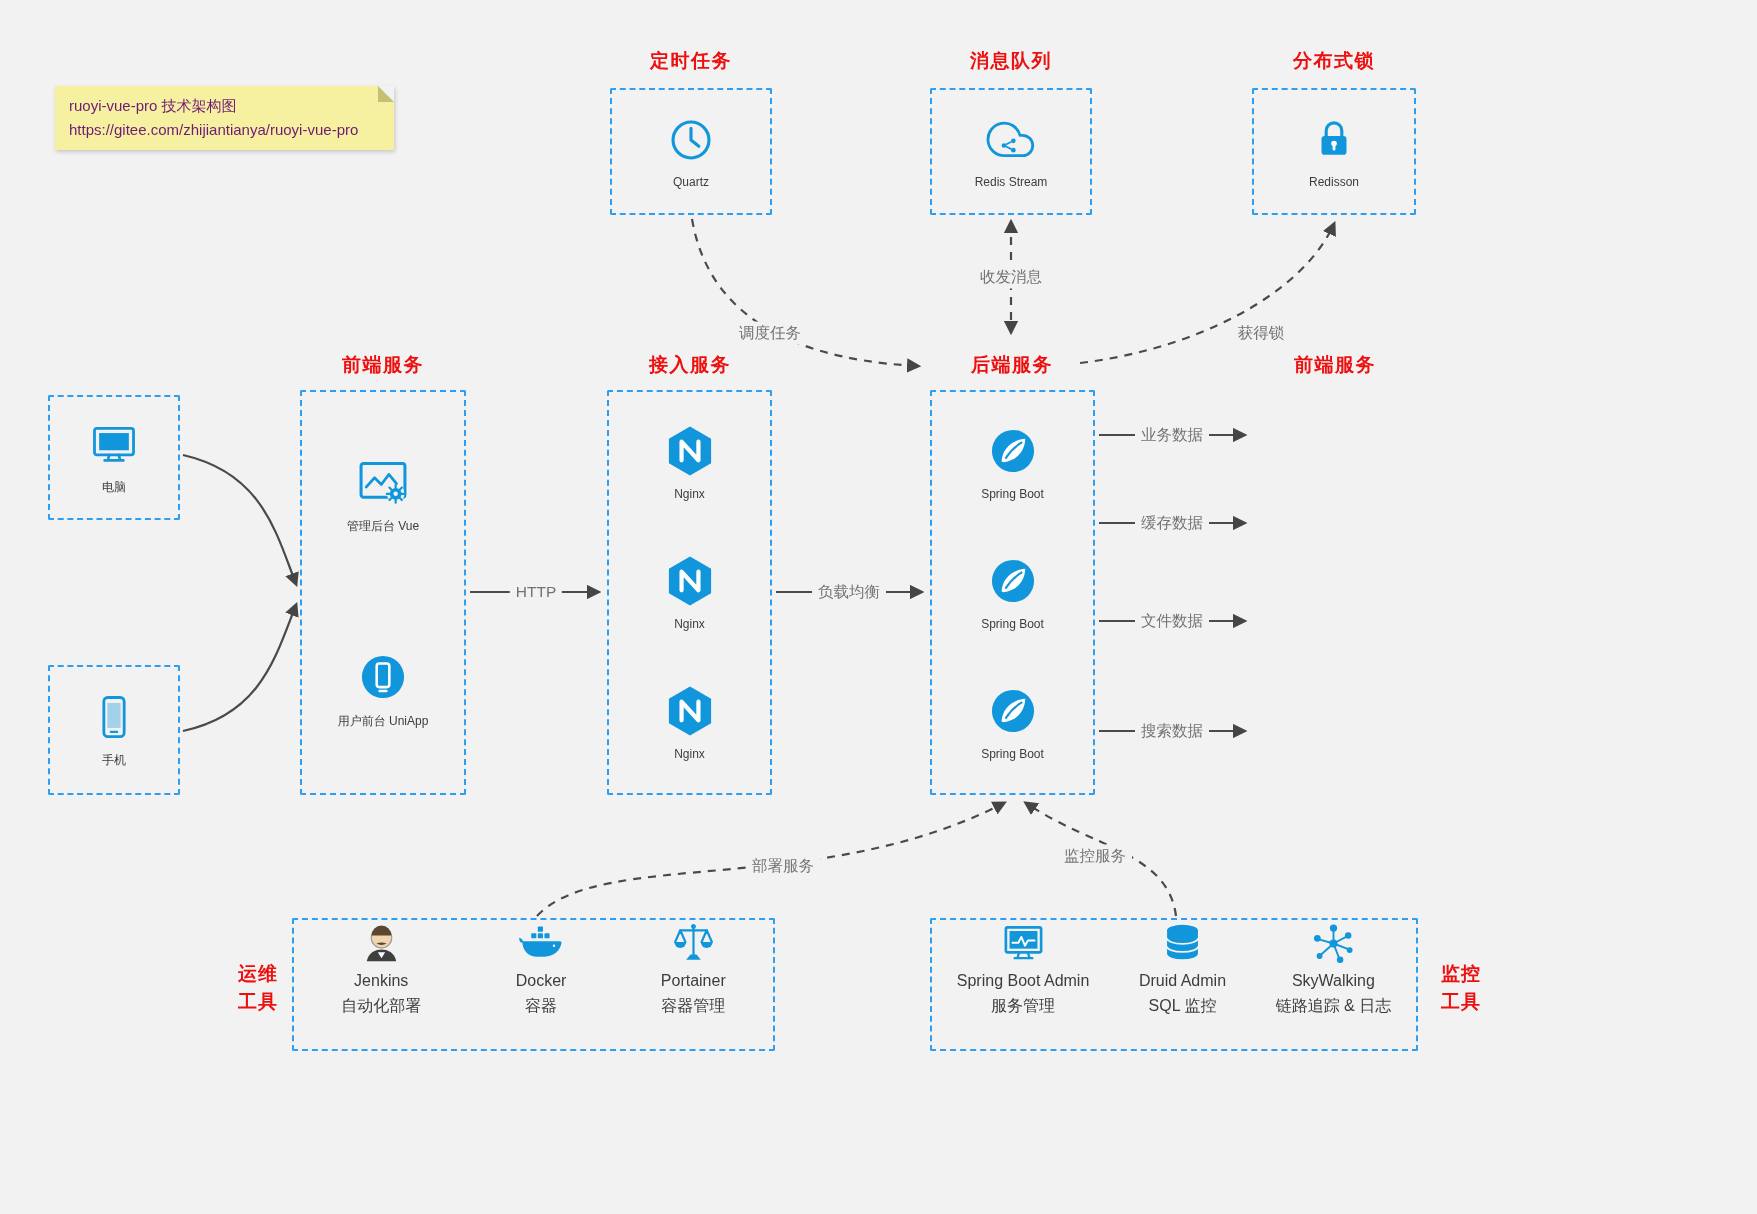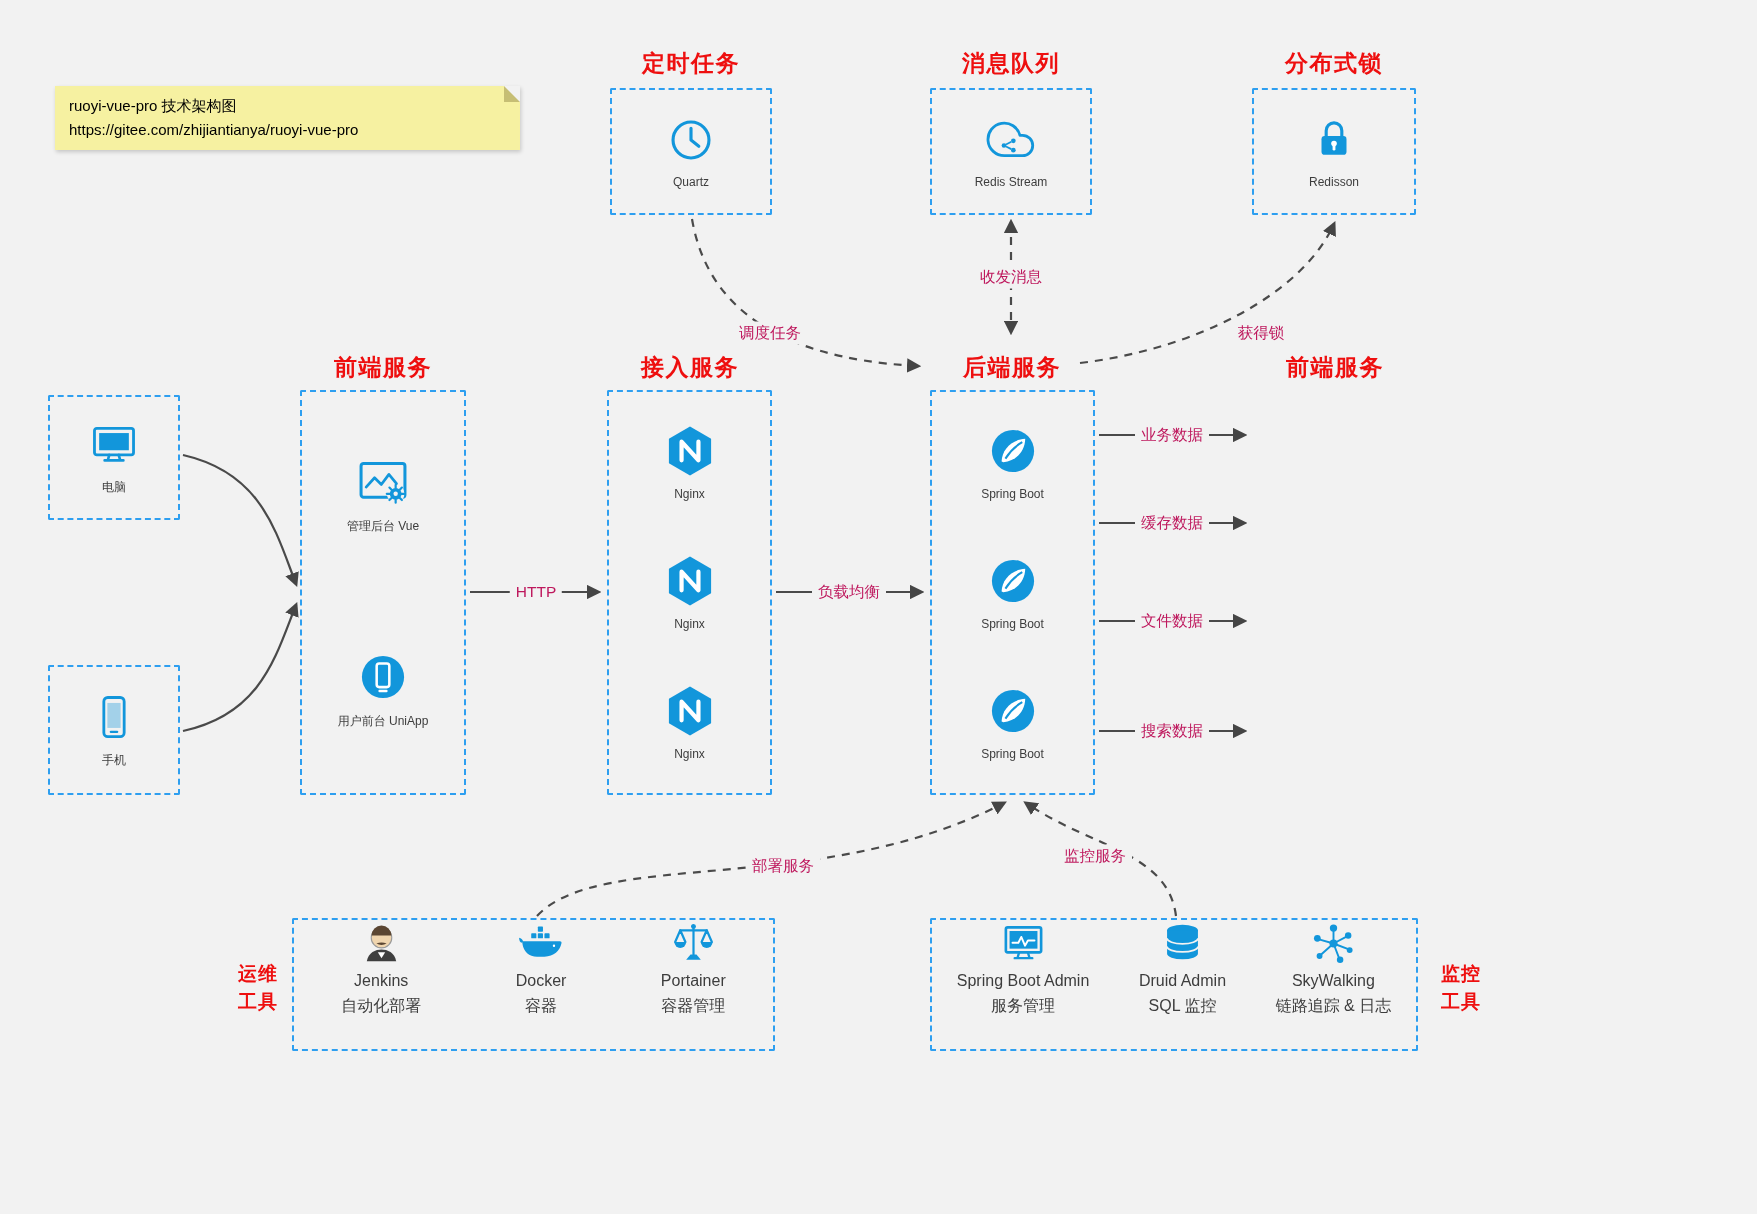--- a/index.html
+++ b/index.html
@@ -10,24 +10,24 @@
   .dashed-box{position:absolute;border:2px dashed #2e9ff0;border-radius:2px;z-index:2;background:transparent}
   .vbox{display:flex;flex-direction:column;align-items:center;justify-content:center;gap:10px}
   .col{display:flex;flex-direction:column;align-items:center;justify-content:space-around;padding:6px 0}
   .hbox{display:flex;flex-direction:row;align-items:flex-start;justify-content:space-around}
   .node{display:flex;flex-direction:column;align-items:center;gap:9px}
   .node-sm{gap:7px}
   .node-label{font-size:12px;color:#3d3d3d;white-space:nowrap}
   .icon{width:54px;height:54px;display:block}
   .icon50{width:50px;height:50px;display:block}
   .icon46{width:47px;height:47px;display:block}
-  .box-title{position:absolute;transform:translateX(-50%);z-index:4;color:#ee0f0f;font-weight:bold;font-size:23px;letter-spacing:1.5px;white-space:nowrap}
+  .box-title{position:absolute;transform:translateX(-50%);z-index:4;color:#ee0f0f;font-weight:bold;font-size:19px;letter-spacing:1.5px;white-space:nowrap}
   .side-label{position:absolute;z-index:4;color:#ee0f0f;font-weight:bold;font-size:19px;line-height:1.45;text-align:center;letter-spacing:1px}
-  .edge-label{position:absolute;transform:translate(-50%,-50%);z-index:5;background:#f2f2f2;padding:1px 6px;font-size:15.5px;white-space:nowrap;color:#be185d}
-  .note{position:absolute;left:55px;top:86px;width:465px;z-index:4;background:#f6f1a1;padding:8px 14px;font-size:15px;line-height:1.6;color:#000000;box-shadow:1px 2px 4px rgba(0,0,0,.18)}
+  .edge-label{position:absolute;transform:translate(-50%,-50%);z-index:5;background:#f2f2f2;padding:1px 6px;font-size:15.5px;white-space:nowrap;color:#737373}
+  .note{position:absolute;left:55px;top:86px;width:339px;z-index:4;background:#f6f1a1;padding:8px 14px;font-size:15px;line-height:1.6;color:#701a75;box-shadow:1px 2px 4px rgba(0,0,0,.18)}
   .note-fold{position:absolute;top:0;right:0;width:0;height:0;border-top:16px solid #f2f2f2;border-left:16px solid #c6be74}
   .tool-node{display:flex;flex-direction:column;align-items:center;gap:4px;text-align:center}
   .tool-name,.tool-desc{font-size:16px;line-height:1.3;color:#3d3d3d;white-space:nowrap}
 </style>
 </head>
 <body>
 
 <div class="canvas">
 
   <svg width="0" height="0" style="position:absolute" aria-hidden="true">

